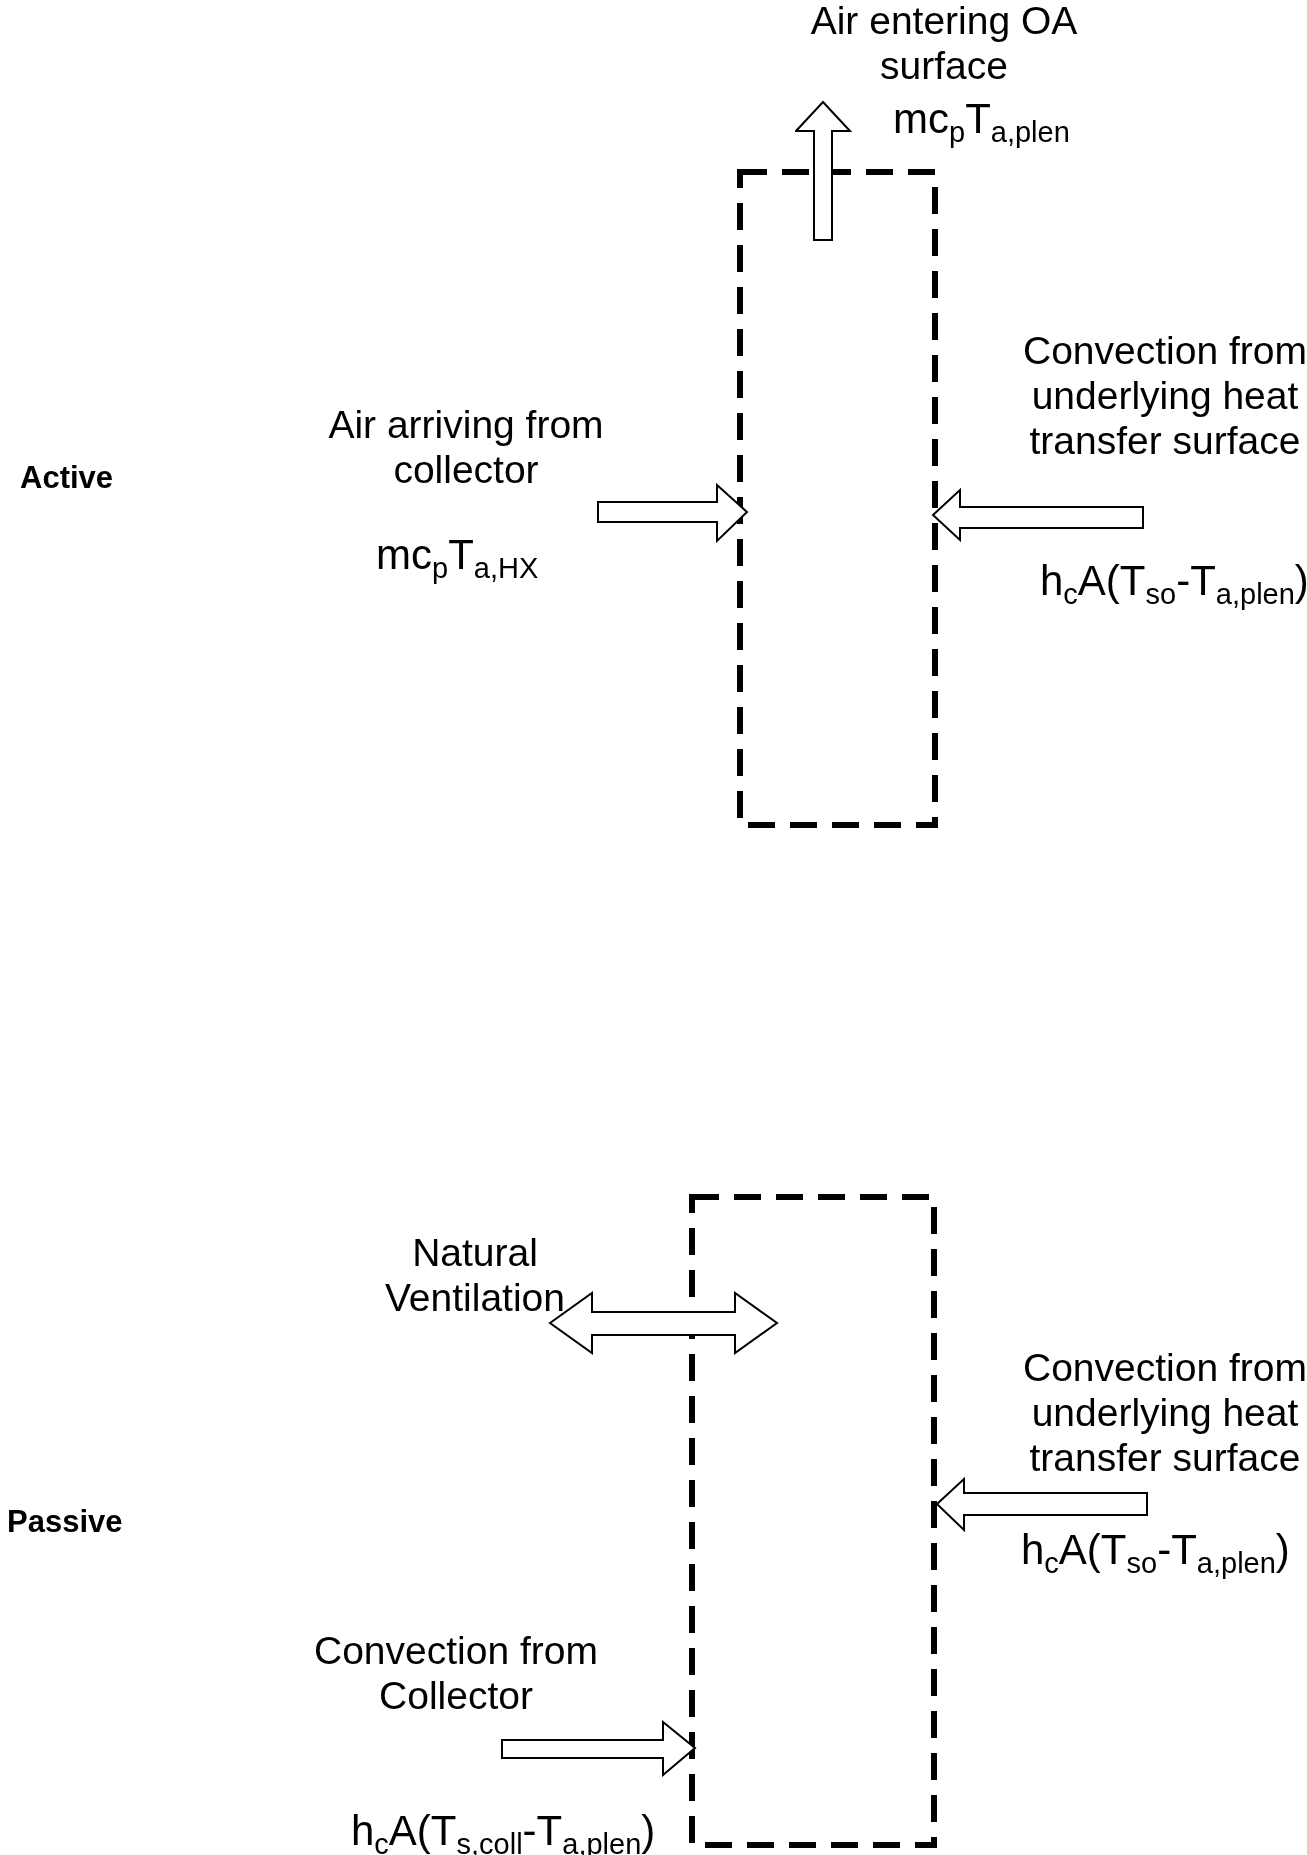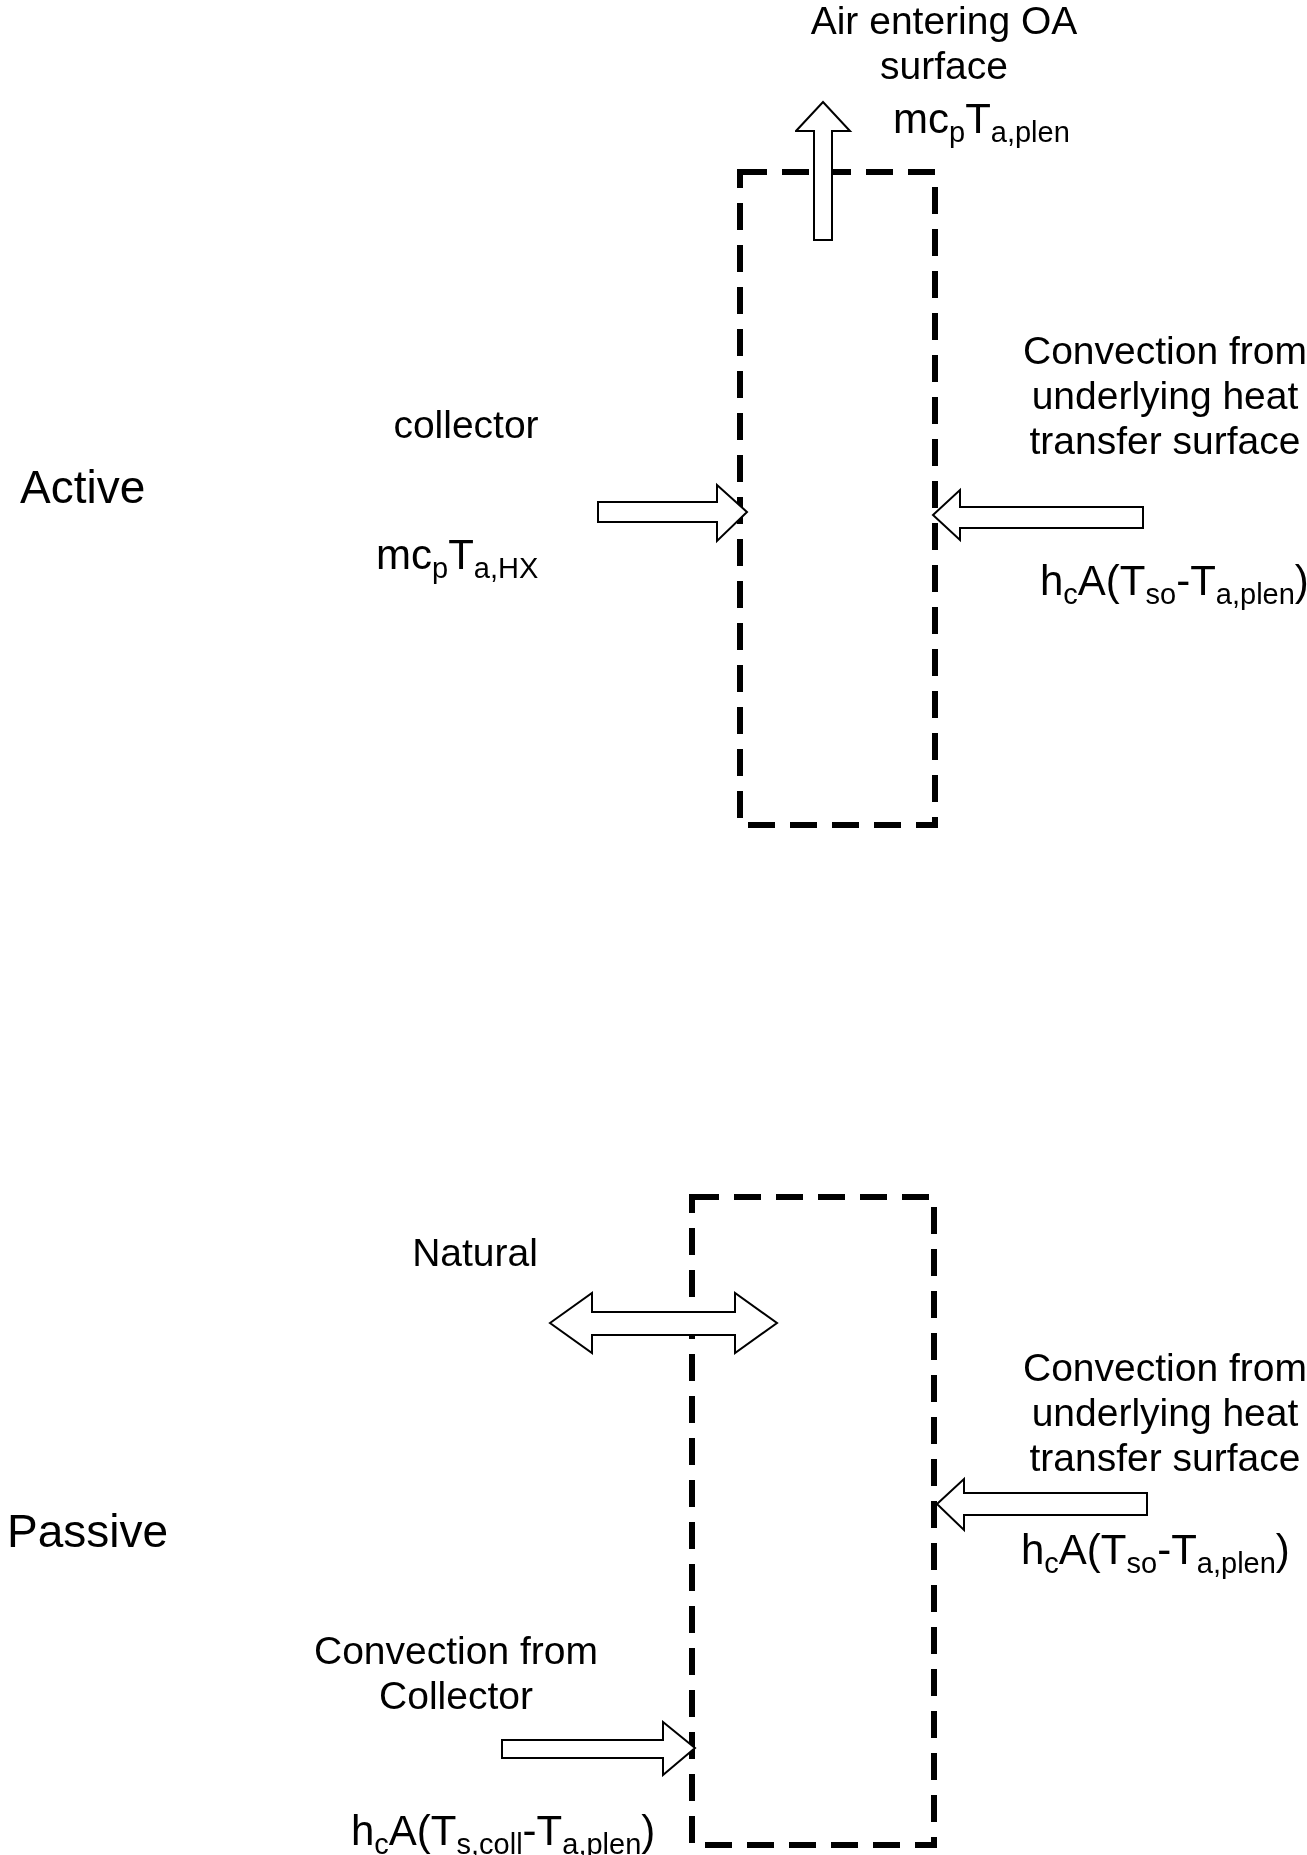--- a/index.html
+++ b/index.html
@@ -19,22 +19,22 @@
   .txt {
     position: absolute;
     font-size: 39px;
     line-height: 45px;
     text-align: center;
     white-space: nowrap;
   }
   .txt div { white-space: nowrap; }
   .section-label {
     position: absolute;
-    font-size: 46px;
-    font-weight: normal;
+    font-size: 31px;
+    font-weight: bold;
     white-space: nowrap;
   }
   .formula {
     position: absolute;
     font-size: 42px;
     white-space: nowrap;
   }
   .formula sub {
     font-size: 29px;
     line-height: 0;
@@ -68,20 +68,21 @@
     <polygon class="arrow-poly" points="28,2 55,31 37,31 37,140 19,140 19,31 1,31"></polygon>
   </svg>
 
   <div class="txt" style="left:798px; top:-2px; width:292px;">
     <div>Air entering OA</div>
     <div>surface</div>
   </div>
   <div class="formula" style="left:893px; top:95px;text-align:center;"><span>mc</span><sub>p</sub><span>T</span><sub>a,plen</sub></div>
 
   <div class="txt" style="left:320px; top:402px; width:292px;">
+    <div>Air arriving from</div>
     <div>collector</div>
   </div>
   <div class="formula" style="left:376px; top:531px;"><span>mc</span><sub>p</sub><span>T</span><sub>a,HX</sub></div>
 
   <svg class="shape" style="left:596px; top:482px;" width="154" height="62" viewBox="0 0 154 62">
     <polygon class="arrow-poly" points="2,20 121,20 121,3 151,30 121,59 121,40 2,40"></polygon>
   </svg>
 
   <div class="txt" style="left:1022px; top:328px; width:286px;">
     <div>Convection from</div>
@@ -96,20 +97,21 @@
   <div class="formula" style="left:1040px; top:557px;"><span>h</span><sub>c</sub><span>A(T</span><sub>so</sub><span>-T</span><sub>a,plen</sub><span>)</span></div>
 
   <div class="section-label" style="left:7px; top:1504px;">Passive</div>
 
   <svg class="shape" style="left:689px; top:1194px;" width="254" height="661" viewBox="0 0 254 661">
     <rect class="dashed-rect" x="3" y="3" width="242" height="648"></rect>
   </svg>
 
   <div class="txt" style="left:330px; top:1210px; width:290px;margin-top:20px;">
     <div>Natural</div>
+    <div>Ventilation</div>
   </div>
 
   <svg class="shape" style="left:548px; top:1290px;" width="232" height="66" viewBox="0 0 232 66">
     <polygon class="arrow-poly" points="2,33 44,3 44,22 187,22 187,3 229,33 187,63 187,45 44,45 44,63"></polygon>
   </svg>
 
   <div class="txt" style="left:1022px; top:1345px; width:286px;">
     <div>Convection from</div>
     <div>underlying heat</div>
     <div>transfer surface</div>

